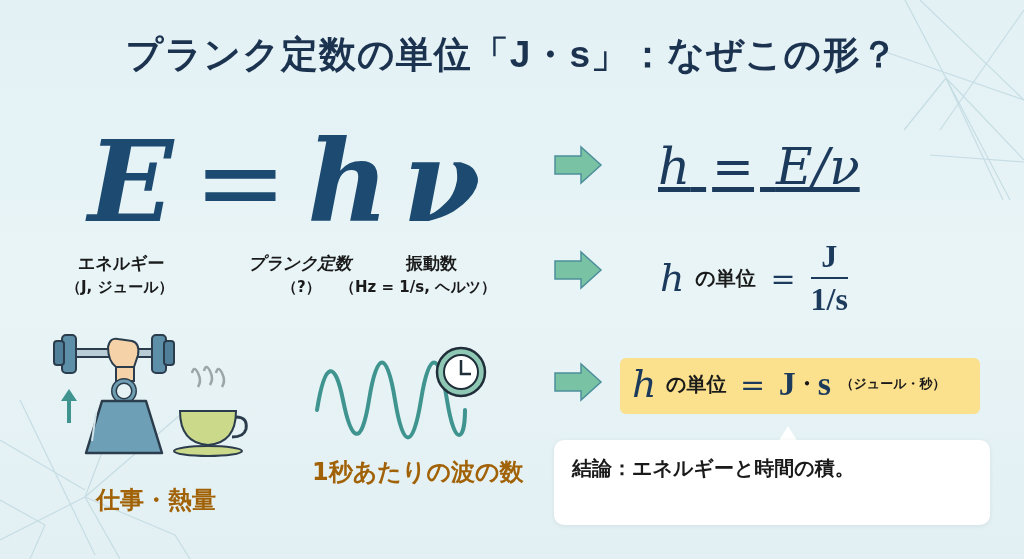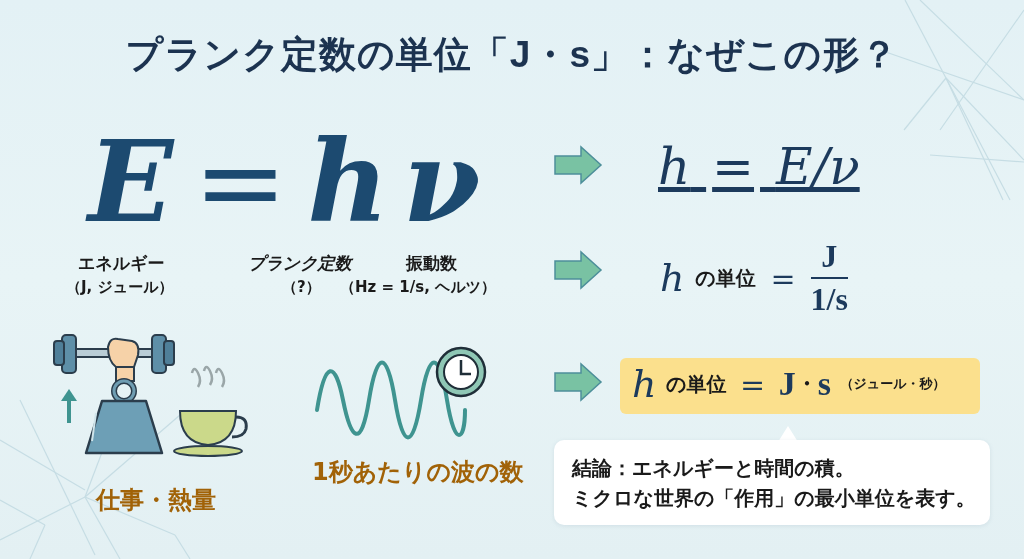--- a/index.html
+++ b/index.html
@@ -125,21 +125,20 @@
   <span class="jp" style="font-size:20px; vertical-align:middle;">の単位</span>
   <span style="font-family:'DejaVu Serif',serif; vertical-align:middle; margin:0 4px;">=</span>
   <span class="roman" style="font-size:34px; vertical-align:middle;">J</span><span class="jp" style="font-size:22px; vertical-align:middle;">・</span><span class="roman" style="font-size:34px; vertical-align:middle;">s</span>
   <span class="jp" style="font-size:13px; vertical-align:middle;">（ジュール・秒）</span>
 </div>
 
 <div class="bubble-tail"></div>
 <div class="bubble"></div>
 <div class="bubble-text">
   <div>結論：エネルギーと時間の積。</div>
-  <div>ミクロな世界の「作用」の最小単位を表す。</div>
 </div>
 
 <svg class="icon" style="left:52px; top:325px; width:200px; height:140px;" viewBox="0 0 200 140">
 
   <g>
     <rect x="4" y="24" width="100" height="8" rx="3" fill="#b9cdd6" stroke="#2b3d4c" stroke-width="2"></rect>
     <rect x="10" y="10" width="14" height="38" rx="4" fill="#5e8fa8" stroke="#2b3d4c" stroke-width="2"></rect>
     <rect x="2" y="16" width="10" height="24" rx="3" fill="#4f7f99" stroke="#2b3d4c" stroke-width="2"></rect>
     <rect x="100" y="10" width="14" height="38" rx="4" fill="#5e8fa8" stroke="#2b3d4c" stroke-width="2"></rect>
     <rect x="112" y="16" width="10" height="24" rx="3" fill="#4f7f99" stroke="#2b3d4c" stroke-width="2"></rect>

